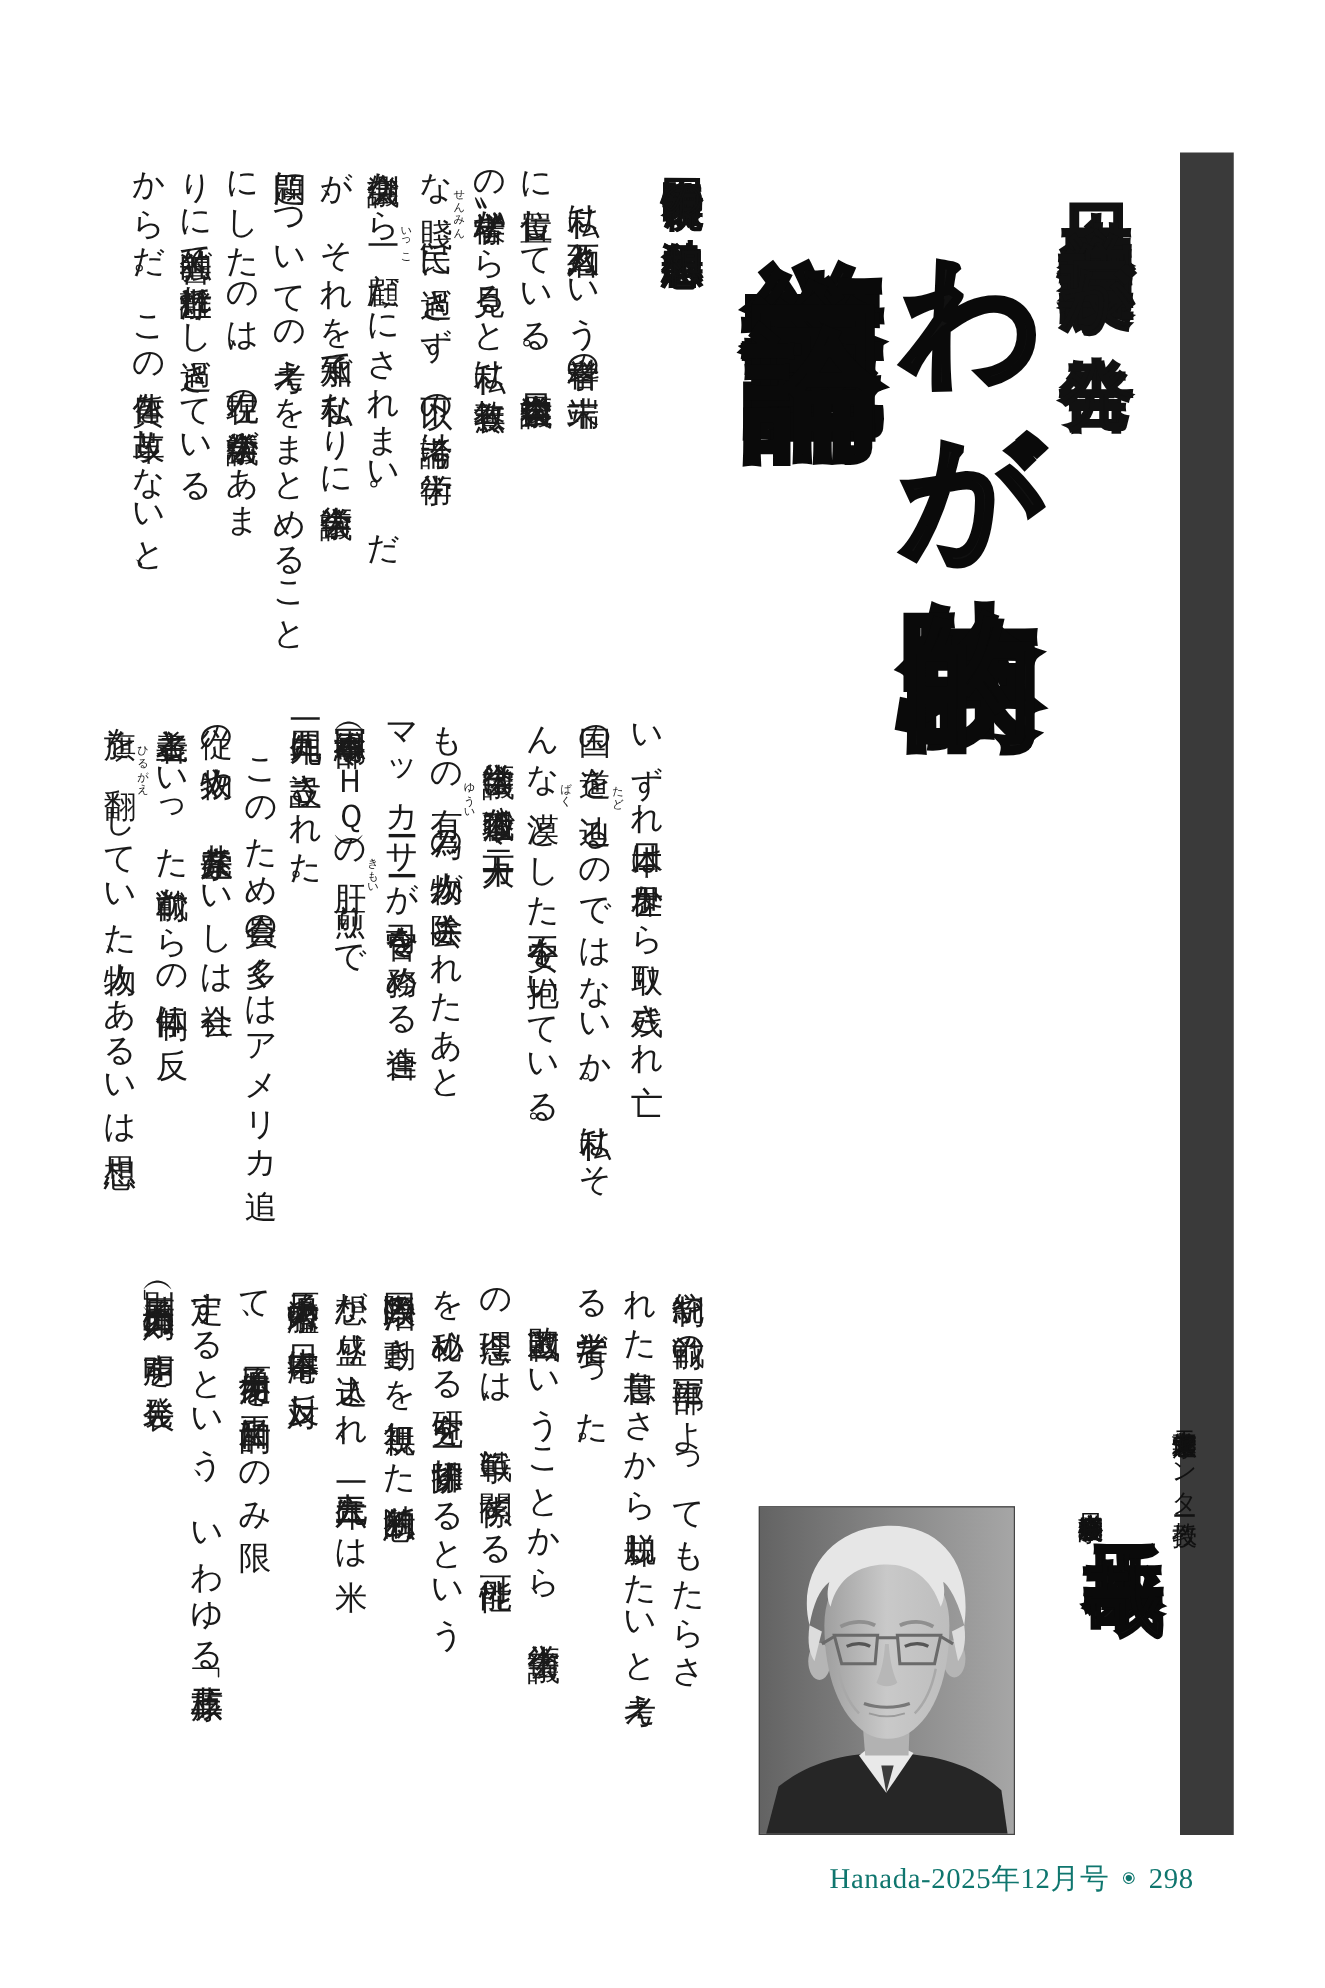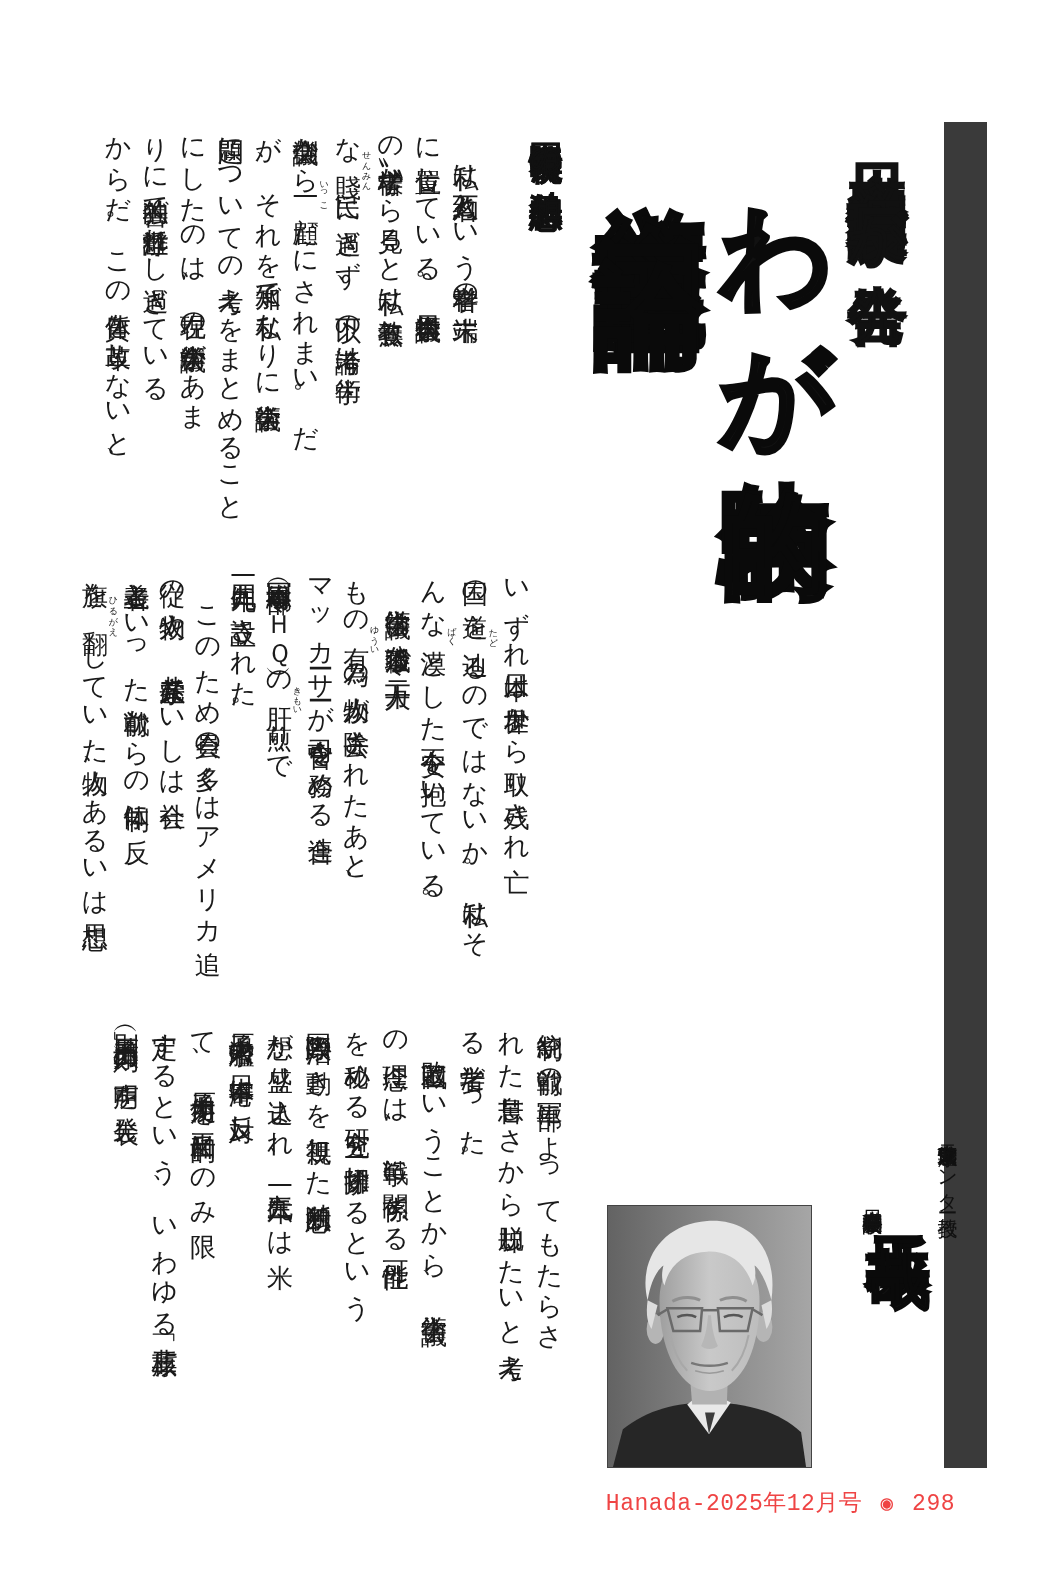--- a/index.html
+++ b/index.html
@@ -66,22 +66,22 @@
   .affils .aff2{padding-top:66px;}
   
   .photo{
     position:absolute;left:607px;top:1205px;width:205px;height:263px;
     border:1px solid #444;box-sizing:border-box;background:#8b8b8b;
   }
   .photo svg{display:block;width:100%;height:100%;}
   
   .footer{
     position:absolute;top:1487px;right:105px;
-    font-size:23px;letter-spacing:0.5px;color:#ef4444;
-    font-family:Liberation Mono, monospace;
+    font-size:23px;letter-spacing:0.5px;color:#0f766e;
+    font-family:Liberation Serif, serif;
   }
   .footer .bullet{font-size:21px;padding:0 4px;}
 </style>
 </head>
 <body>
 
 <div class="page">
 
   <div class="side-bar"></div>
 

